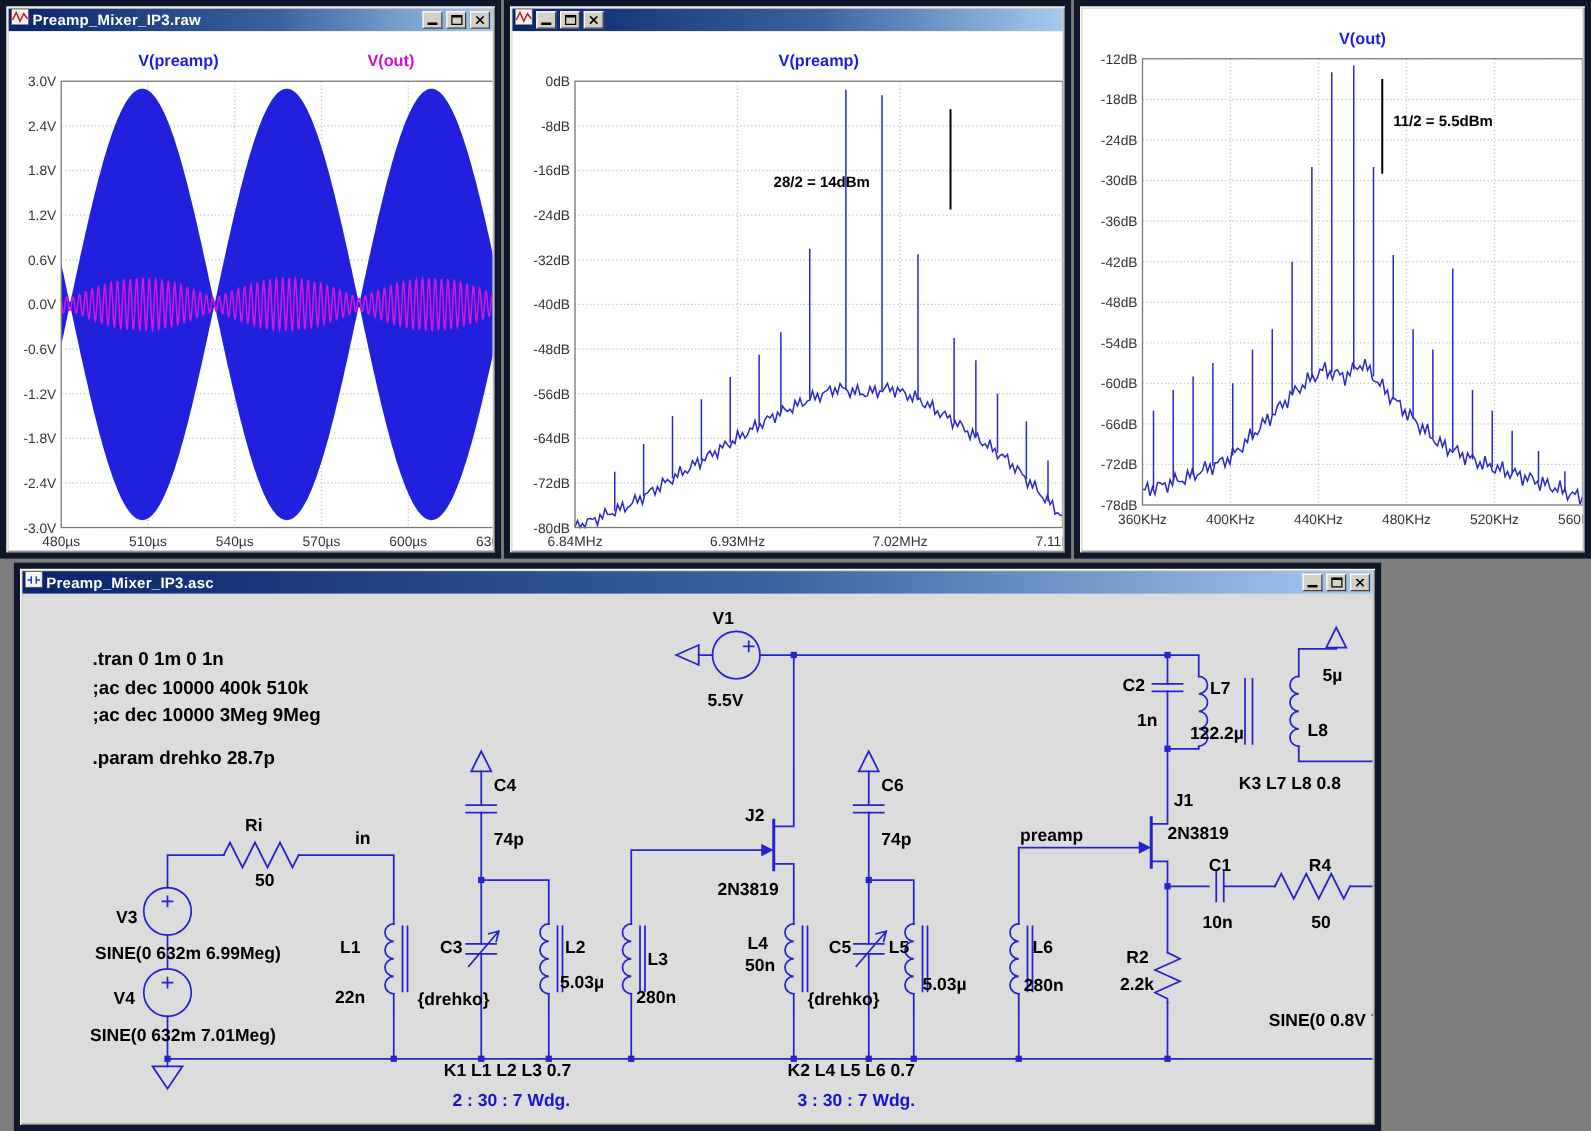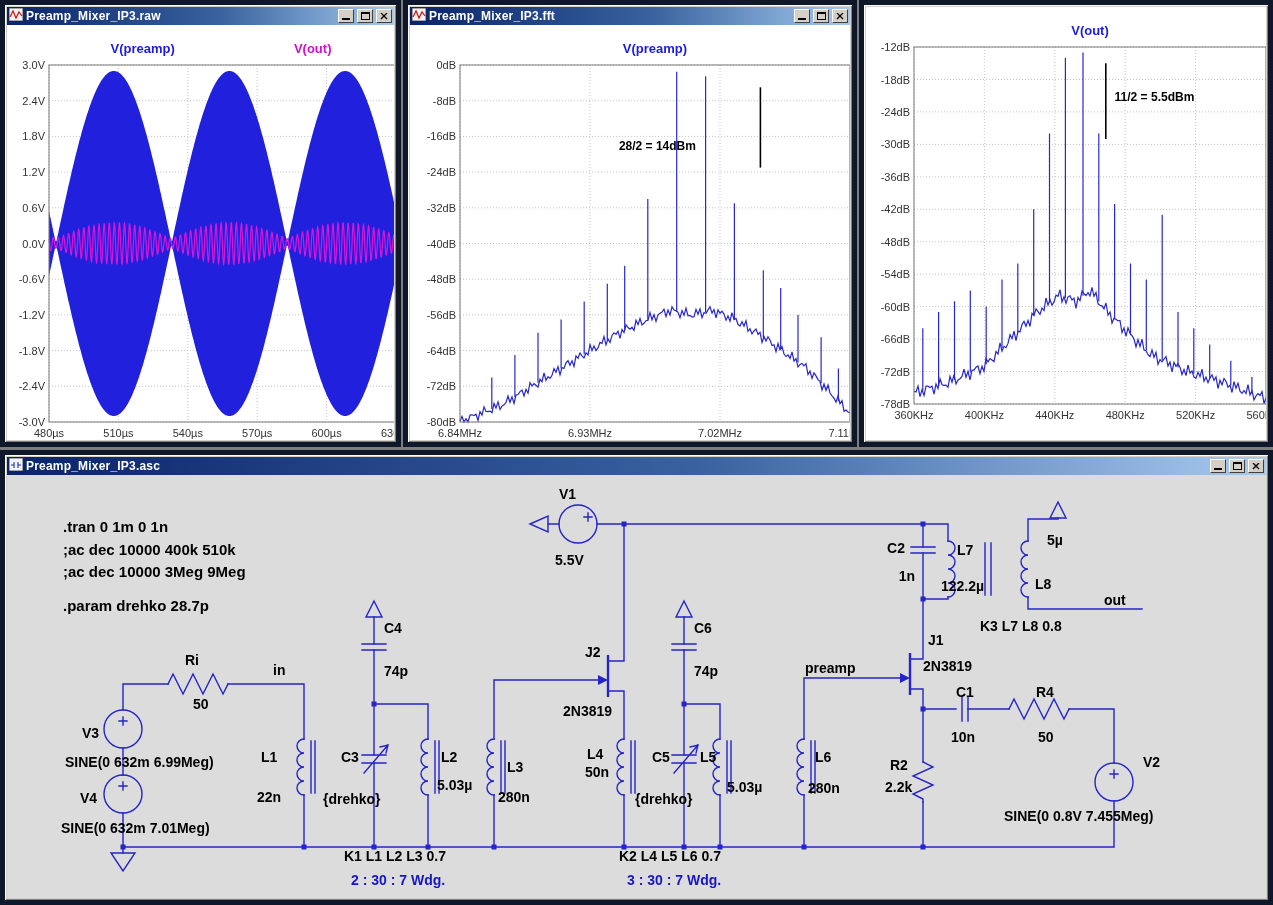--- a/index.html
+++ b/index.html
@@ -100,21 +100,20 @@
       </svg>
   </div>
 </div>
 
 <div class="window" style="left:403px;top:0;width:454px;height:447px">
   <div class="titlebar">
     <span><svg width="14" height="13">
           <rect x="0" y="0" width="14" height="13" fill="#f4f4f4" stroke="#555"></rect>
           <path d="M1,9 L4,3 L7,10 L10,4 L13,8" stroke="#d01010" fill="none" stroke-width="1.2"></path>
         </svg></span>
-    <span class="title">Preamp_Mixer_IP3.fft</span>
     <span class="tbtn">
         <span class="g-min"></span>
       </span>
     <span class="tbtn">
         <span class="g-max"></span>
       </span>
     <span class="tbtn">
         <svg width="8" height="7">
           <path d="M1,0 L7,6 M7,0 L1,6" stroke="#000" stroke-width="1.4"></path>
         </svg>
@@ -204,21 +203,21 @@
         <path class="trace" fill="none" stroke="#2828c8" d="M48 384.3 L50 384.9 L52 379.1 L54 389.7 L56 382.7 L58 388.6 L60 379.1 L62 379.2 L64 380.5 L66 379.2 L68 387.1 L70 376.9 L72 381.5 L74 371.7 L76 377.7 L78 378.3 L80 378.1 L82 380.3 L84 369.4 L86 375.2 L88 367.6 L90 377.0 L92 373.0 L94 371.7 L96 369.4 L98 362.1 L100 370.4 L102 364.3 L104 372.9 L106 363.2 L108 363.2 L110 360.2 L112 359.0 L114 366.7 L116 359.2 L118 364.5 L120 351.5 L122 354.9 L124 351.6 L126 353.0 L128 354.7 L130 344.4 L132 347.0 L134 335.9 L136 344.1 L138 339.3 L140 340.7 L142 336.4 L144 327.7 L146 331.6 L148 324.2 L150 333.6 L152 324.3 L154 324.9 L156 317.5 L158 314.4 L160 319.3 L162 313.4 L164 319.5 L166 306.3 L168 308.6 L170 301.8 L172 304.7 L174 307.4 L176 301.0 L178 303.5 L180 291.0 L182 298.1 L184 292.7 L186 298.2 L188 294.9 L190 288.2 L192 289.3 L194 282.8 L196 294.9 L198 289.8 L200 296.3 L202 289.8 L204 288.8 L206 292.9 L208 291.1 L210 301.5 L212 290.5 L214 293.7 L216 283.9 L218 286.8 L220 288.5 L222 285.7 L224 289.0 L226 280.3 L228 289.3 L230 285.4 L232 296.8 L234 298.3 L236 298.8 L238 301.8 L240 296.0 L242 308.1 L244 305.0 L246 316.1 L248 311.2 L250 312.2 L252 313.9 L254 313.4 L256 325.5 L258 320.8 L260 329.3 L262 320.9 L264 326.3 L266 328.6 L268 332.0 L270 339.9 L272 332.5 L274 339.6 L276 332.1 L278 343.0 L280 343.8 L282 347.7 L284 349.7 L286 342.9 L288 350.4 L290 345.3 L292 357.4 L294 352.6 L296 354.8 L298 352.2 L300 349.7 L302 358.9 L304 355.1 L306 365.0 L308 355.4 L310 359.3 L312 356.7 L314 360.2 L316 367.5 L318 362.5 L320 368.6 L322 358.0 L324 366.1 L326 364.0 L328 370.1 L330 371.4 L332 365.1 L334 369.6 L336 362.2 L338 374.2 L340 370.1 L342 375.6 L344 371.1 L346 367.8 L348 373.3 L350 370.0 L352 381.5 L354 373.2 L356 377.8 L358 371.5 L360 374.3 L362 380.1 L364 378.2 L366 385.5 L368 374.6 L370 381.2 L372 376.2 L374 384.2 L376 386.4 L378 383.5 L380 386.5 L382 377.6 L384 387.9 L386 383.9 L388 392.9 L390 388.9 L392 386.6 L394 388.5 L396 384.7 L398 396.5 L400 390.6"></path>
         <path class="trace" fill="none" stroke="#2828c8" d="M56.8 383.5 L56.8 321.3 M72.6 378.6 L72.6 305.0 M88.5 372.9 L88.5 294.2 M104.3 365.6 L104.3 283.4 M120.2 357.3 L120.2 299.6 M136.0 341.1 L136.0 272.6 M151.8 324.9 L151.8 256.4 M167.7 308.7 L167.7 202.3 M183.5 295.6 L183.5 126.5 M199.4 291.0 L199.4 50.8 M217.0 288.8 L217.0 45.4 M232.8 294.2 L232.8 126.5 M248.6 312.3 L248.6 196.9 M264.5 328.3 L264.5 256.4 M280.3 343.3 L280.3 272.6 M296.2 353.2 L296.2 207.7 M312.0 360.5 L312.0 305.0 M327.8 366.7 L327.8 321.3 M343.7 371.6 L343.7 337.5 M364.8 378.6 L364.8 353.7 M385.9 386.4 L385.9 370.0 "></path>
         <rect class="plotborder" x="48" y="40" width="352" height="357"></rect>
         <text class="ptitle" text-anchor="middle" x="224.0" y="28" style="fill:#1c1cdd">V(out)</text>
         <line x1="239.8" y1="56.2" x2="239.8" y2="132.0" stroke="#000" stroke-width="1.6"></line>
         <text class="ann" text-anchor="start" x="248.6" y="94.1">11/2 = 5.5dBm</text>
       </svg>
   </div>
 </div>
 
-<div class="window" style="left:0;top:450px;width:1273px;height:455px">
+<div class="window" style="left:11px;top:450px;width:1094px;height:455px">
   <div class="titlebar">
     <span><svg width="14" height="13">
           <rect x="0" y="0" width="14" height="13" fill="#f4f4f4" stroke="#555"></rect>
           <path d="M2,7 L5,7 M9,7 L12,7 M5,4 L5,10 M9,4 L9,10" stroke="#2030c0" fill="none" stroke-width="1.1"></path>
         </svg></span>
     <span class="title">Preamp_Mixer_IP3.asc</span>
     <span class="tbtn">
         <span class="g-min"></span>
       </span>
     <span class="tbtn">

